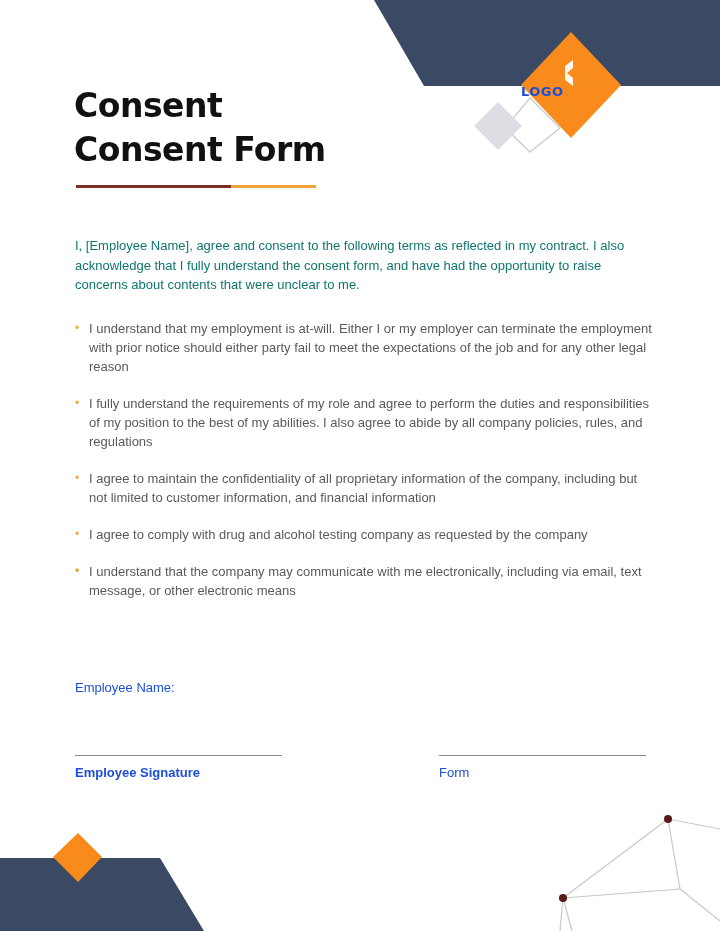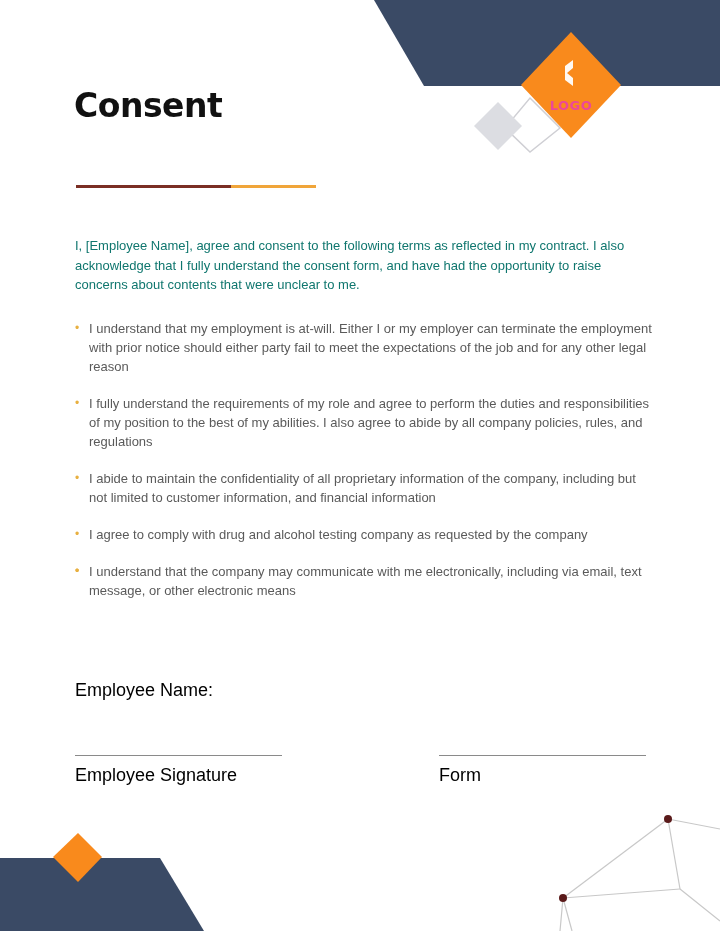--- a/index.html
+++ b/index.html
@@ -8,21 +8,21 @@
   .deco { position: absolute; }
   .page-title { position: absolute; left: 74px; top: 84px; margin: 0; font-family: "DejaVu Sans", sans-serif;
                 font-weight: bold; font-size: 33px; line-height: 44px; color: #111111; letter-spacing: -0.5px; }
   .title-rule { position: absolute; left: 76px; top: 185px; width: 240px; height: 3px; display: flex; }
   .title-rule .a { flex: 0 0 155px; background: #7a2e24; }
   .title-rule .b { flex: 1; background: #f0a53a; }
   .intro { position: absolute; left: 75px; top: 236px; width: 580px; margin: 0; font-size: 13px; line-height: 19.5px; color: #0f766e; }
   .terms { position: absolute; left: 75px; top: 319px; width: 580px; margin: 0; padding: 0; list-style: none; }
   .terms li { position: relative; padding-left: 14px; font-size: 13px; line-height: 19px; color: #5a5a5a; margin-bottom: 18px; }
   .terms li .bullet { position: absolute; left: 0; top: 0; color: #e8b040; font-size: 12px; }
-  .sig-label { position: absolute; font-size: 18px; color: #000000; }
+  .sig-label { position: absolute; font-size: 13px; color: #1d4ed8; }
   .sig-line { position: absolute; height: 1px; background: #8a8a8a; }
 </style>
 </head>
 <body>
 
 <svg class="deco" style="left:0;top:0" width="720" height="931" viewBox="0 0 720 931">
   <polygon points="374,0 720,0 720,86 424,86" fill="#3a4a65"></polygon>
 
   <polygon points="530,98 560,128 530,152 505,128" fill="none" stroke="#cfcfd4" stroke-width="1.5"></polygon>
 
@@ -43,40 +43,41 @@
   </g>
   <circle cx="668" cy="819" r="4" fill="#5a1a1a"></circle>
   <circle cx="563" cy="898" r="4" fill="#5a1a1a"></circle>
 </svg>
 
 <div class="deco" style="left:521px;top:32px;width:100px;height:106px;">
   <svg width="100" height="106" viewBox="0 0 100 106">
     <polygon points="50,0 100,53 50,106 0,53" fill="#f98a1c"></polygon>
     <path d="M44,34 L52,28 L52,36 L46,41 L52,46 L52,54 L44,48 Z" fill="#ffffff" opacity="0.95"></path>
   </svg>
-  <span style="position:absolute;left:0;top:52px;width:100px;text-align:center;color:#ec4899;font-family:'DejaVu Sans',sans-serif;font-weight:bold;font-size:13px;letter-spacing:0.5px;margin-top:14px;">LOGO</span>
+  <span style="position:absolute;left:0;top:52px;width:100px;text-align:left;color:#1d4ed8;font-family:'DejaVu Sans',sans-serif;font-weight:bold;font-size:13px;letter-spacing:0.5px;">LOGO</span>
 </div>
 
 <h1 class="page-title">
   <span>Consent</span><br>
+  <span>Consent Form</span>
 </h1>
 
 <div class="title-rule">
   <div class="a"></div>
   <div class="b"></div>
 </div>
 
 <p class="intro">I, [Employee Name], agree and consent to the following terms as reflected in my contract. I also acknowledge that I fully understand the consent form, and have had the opportunity to raise concerns about contents that were unclear to me.</p>
 
 <ul class="terms">
   <li><span class="bullet">•</span><span>I understand that my employment is at-will. Either I or my employer can terminate the employment with prior notice should either party fail to meet the expectations of the job and for any other legal reason</span></li>
   <li><span class="bullet">•</span><span>I fully understand the requirements of my role and agree to perform the duties and responsibilities of my position to the best of my abilities. I also agree to abide by all company policies, rules, and regulations</span></li>
-  <li><span class="bullet">•</span><span>I abide to maintain the confidentiality of all proprietary information of the company, including but not limited to customer information, and financial information</span></li>
+  <li><span class="bullet">•</span><span>I agree to maintain the confidentiality of all proprietary information of the company, including but not limited to customer information, and financial information</span></li>
   <li><span class="bullet">•</span><span>I agree to comply with drug and alcohol testing company as requested by the company</span></li>
   <li><span class="bullet">•</span></li>
   <li><span class="bullet">•</span><span>I understand that the company may communicate with me electronically, including via email, text message, or other electronic means</span></li>
 </ul>
 
 <span class="sig-label" style="left:75px;top:680px;">Employee Name:</span>
 <div class="sig-line" style="left:75px;top:755px;width:207px;"></div>
-<span class="sig-label" style="left:75px;top:765px;">Employee Signature</span>
+<span class="sig-label" style="left:75px;top:765px;font-weight:bold;">Employee Signature</span>
 <div class="sig-line" style="left:439px;top:755px;width:207px;"></div>
 <span class="sig-label" style="left:439px;top:765px;">Form</span>
 
 </body></html>

